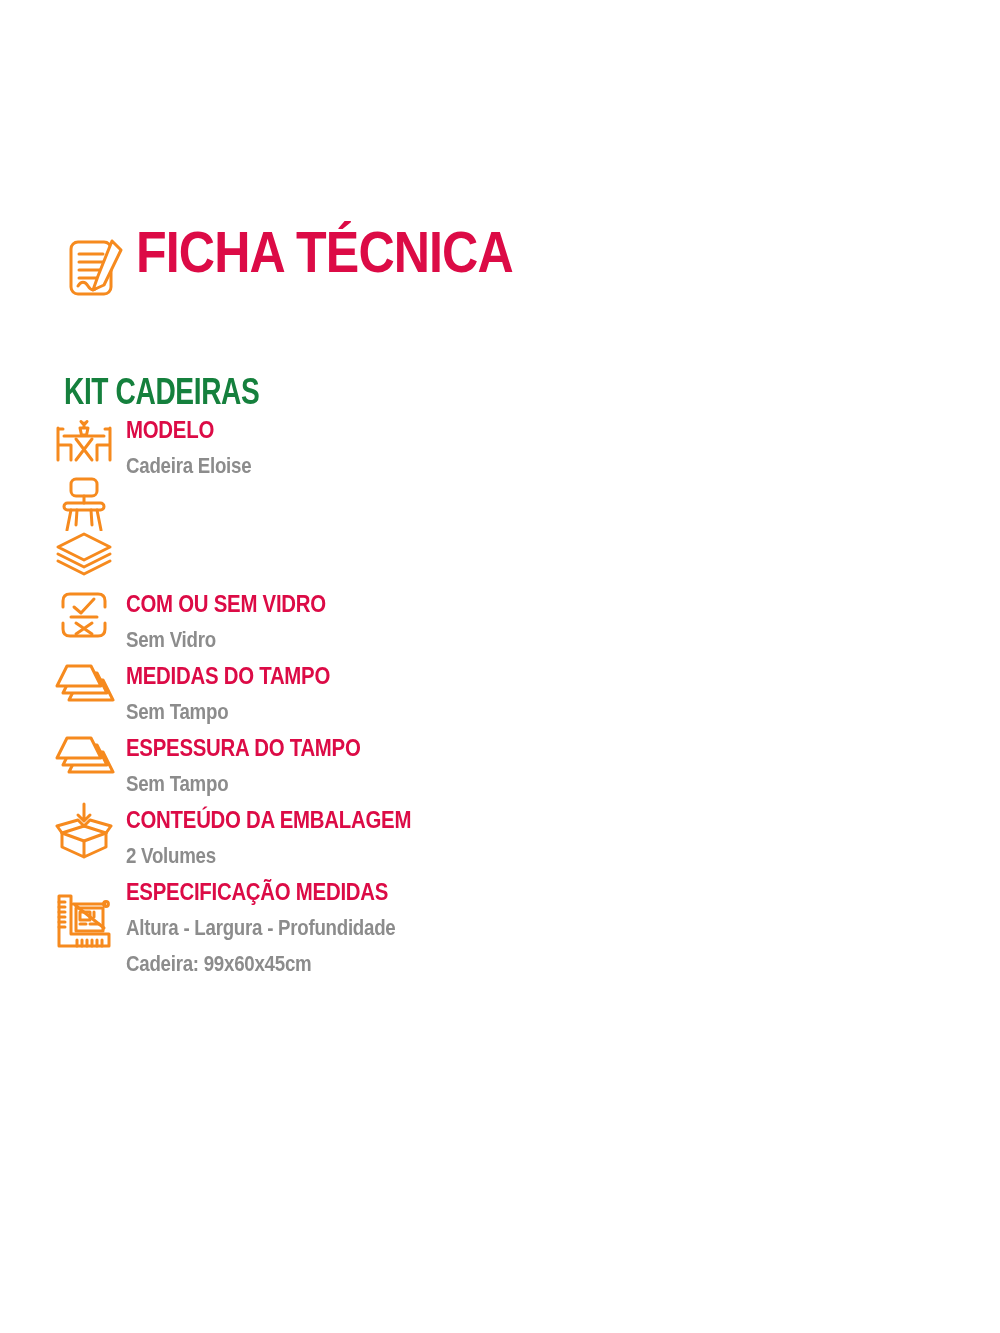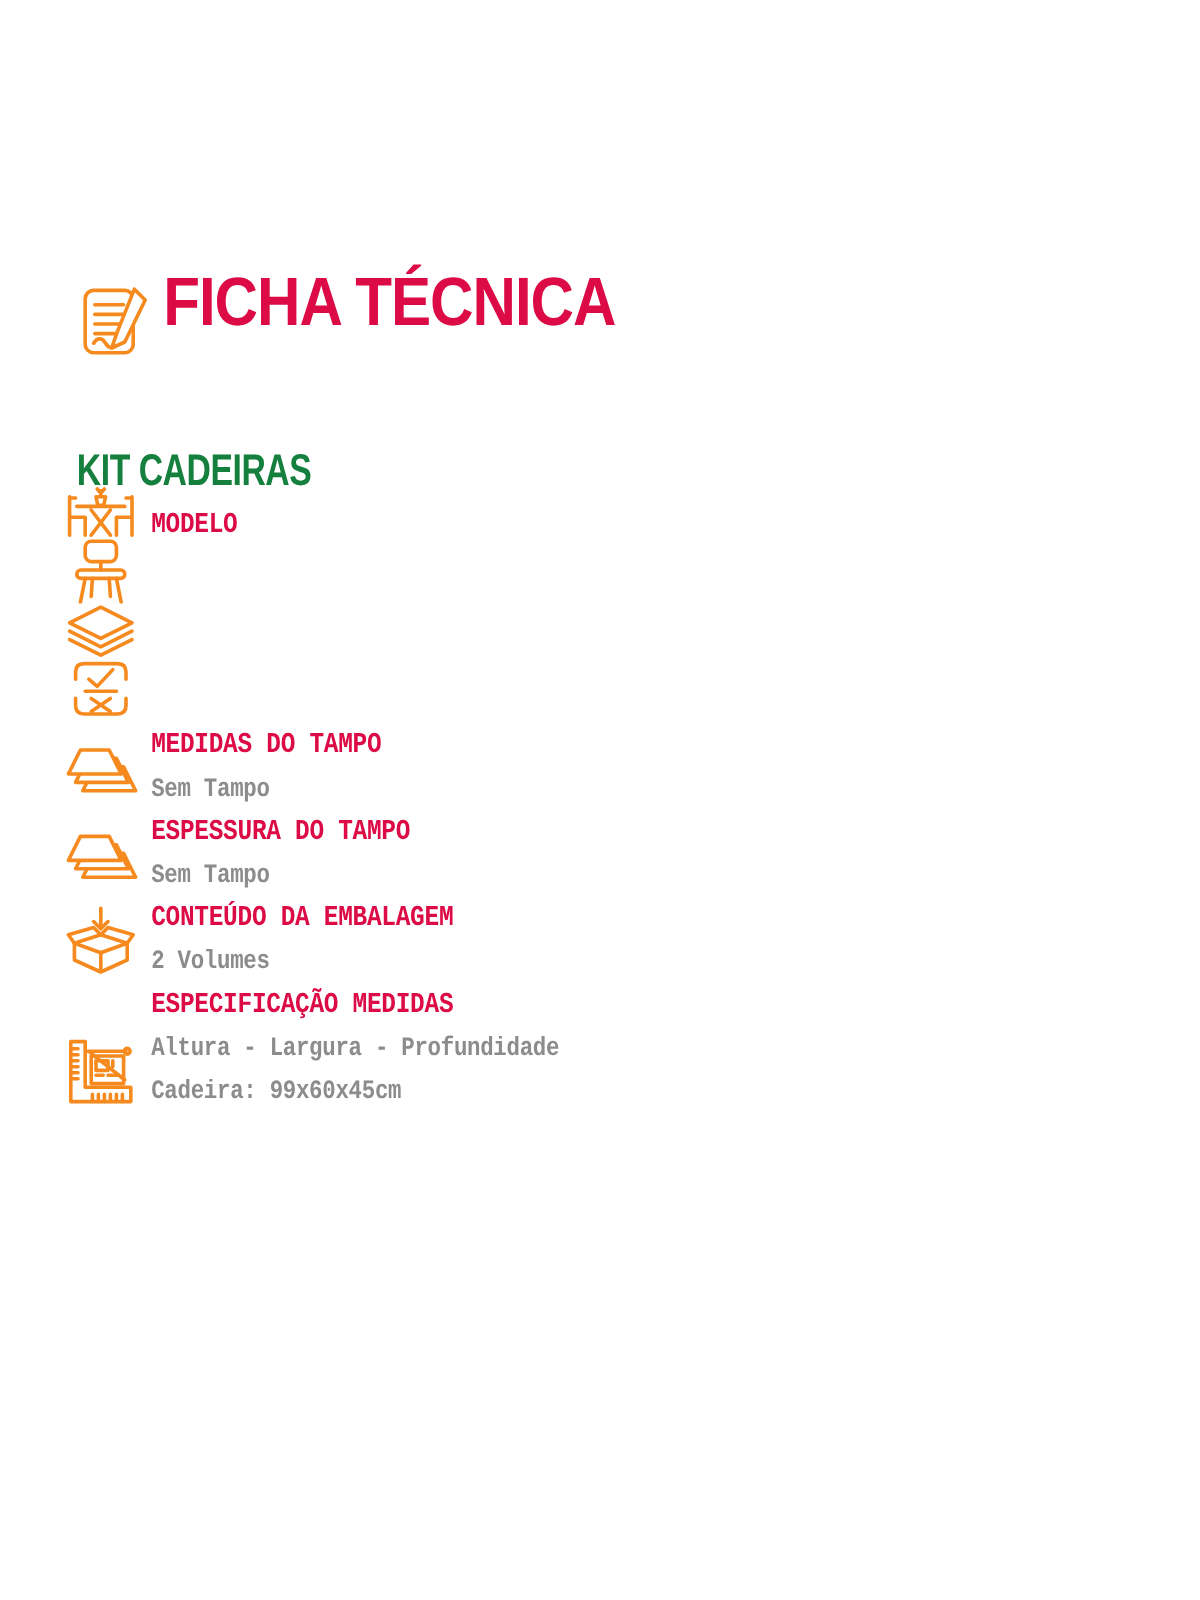--- a/index.html
+++ b/index.html
@@ -43,21 +43,21 @@
     margin-top: 40px;
   }
   .subtitle .cond { display: inline-block; transform: scaleX(0.76); transform-origin: 0 50%; letter-spacing: -0.5px; }
   
   .spec-list {
     position: absolute;
     left: 42px;
     top: 412px;
     width: 640px;
   }
-  .spec-row { display: flex; align-items: flex-end; font-family: Liberation Mono, monospace; }
+  .spec-row { display: flex; align-items: center; }
   .icon-cell {
     width: 84px;
     flex: 0 0 84px;
     display: flex;
     align-items: center;
     justify-content: center;
   }
   .icon-cell svg { transform: translateY(-7px); }
   .text-cell { flex: 1 1 auto; }
   .spec-label {
@@ -112,20 +112,21 @@
         <svg viewBox="0 0 66 44" width="66" height="44">
           <path class="ic" d="M7,9 V41 M7,10 H12 M7,26 H20 M20,26 V41"></path>
           <path class="ic" d="M59,9 V41 M59,10 H54 M59,26 H46 M46,26 V41"></path>
           <path class="ic" stroke-width="3.5" d="M13,17 H53"></path>
           <path class="ic" d="M25,20 L41,41 M41,20 L25,41"></path>
           <path class="ic" stroke-width="2.4" d="M29,9 h8 l-1.5,7 h-5 Z M33,9 V4 M33,6 L30,2.5 M33,6 L36,2.5"></path>
         </svg>
       </div>
       <div class="text-cell">
         <div class="spec-label"><span class="cond">MODELO</span></div>
+        <div class="spec-value"><span class="cond">Cadeira Eloise</span></div>
       </div>
     </div>
 
     <div class="spec-row">
       <div class="icon-cell">
         <svg viewBox="0 0 48 54" width="48" height="54">
           <rect class="ic" x="11" y="2" width="26" height="17" rx="5"></rect>
           <path class="ic" d="M24,19 V26"></path>
           <rect class="ic" x="4" y="26" width="40" height="7" rx="3.5"></rect>
           <path class="ic" d="M11,33 L7,53 M37,33 L41,53 M17,33 L16,48 M31,33 L32,48"></path>
@@ -145,20 +146,24 @@
 
     <div class="spec-row">
       <div class="icon-cell">
         <svg viewBox="0 0 46 46" width="46" height="46">
           <path class="ic" d="M2,15 V9 Q2,2 9,2 H37 Q44,2 44,9 V15"></path>
           <path class="ic" d="M2,31 V37 Q2,44 9,44 H37 Q44,44 44,37 V31"></path>
           <path class="ic" d="M13,15 L20,21 L33,7"></path>
           <path class="ic" d="M10,25 H36"></path>
           <path class="ic" d="M15,31 L31,42 M31,31 L15,42"></path>
         </svg>
+      </div>
+      <div class="text-cell">
+        <div class="spec-label"><span class="cond">COM OU SEM VIDRO</span></div>
+        <div class="spec-value"><span class="cond">Sem Vidro</span></div>
       </div>
     </div>
 
     <div class="spec-row">
       <div class="icon-cell">
         <svg viewBox="0 0 62 46" width="62" height="46">
           <path class="ic ic-fill" d="M26,16 H50 L60,36 H16 Z"></path>
           <path class="ic ic-fill" d="M20,9 H44 L54,29 H10 Z"></path>
           <path class="ic ic-fill" d="M14,2 H38 L48,22 H4 Z"></path>
         </svg>

